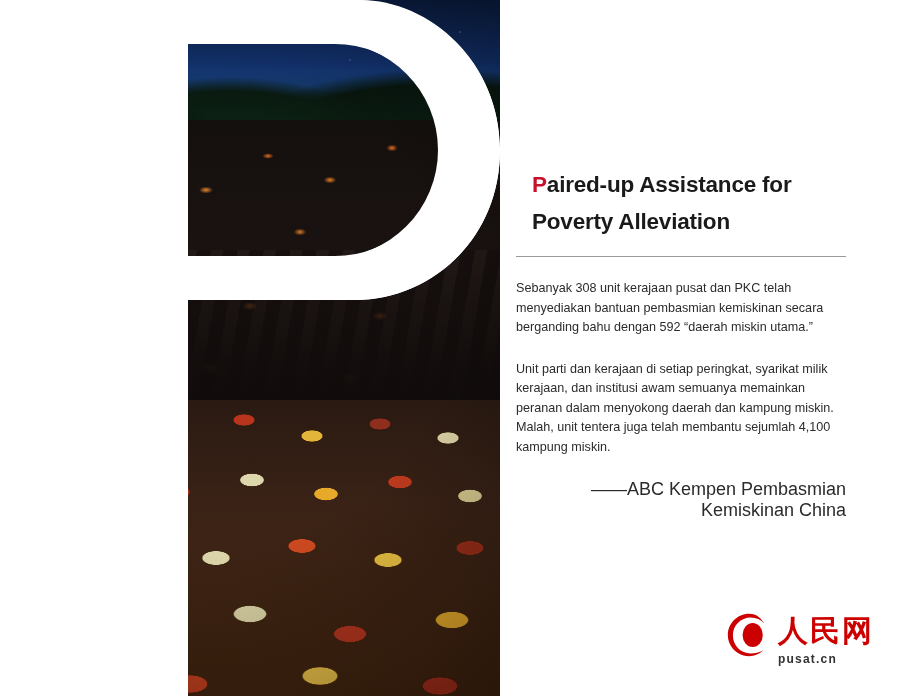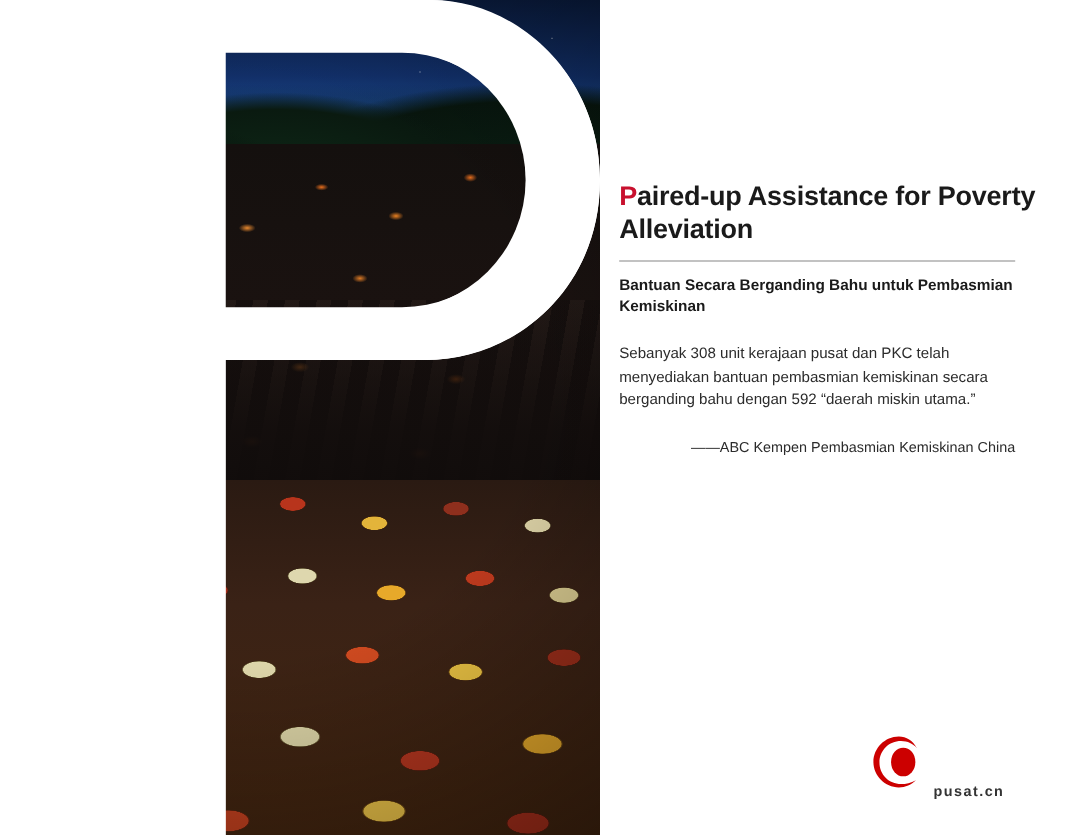--- a/index.html
+++ b/index.html
@@ -162,25 +162,25 @@
 
   
   .content {
     position: absolute;
     left: 516px;
     top: 150px;
     width: 350px;
   }
   .headline {
     font-size: 22.5px;
-    line-height: 27px;
+    line-height: 37px;
     font-weight: bold;
     color: #1a1a1a;
     letter-spacing: -0.2px;
-    margin: 0;
+    margin: 16px;
   }
   .headline .accent {
     color: #c8102e;
   }
   .rule {
     width: 330px;
     height: 1px;
     background: #9a9a9a;
     margin: 13px 0 11px 0;
   }
@@ -191,21 +191,21 @@
     color: #1a1a1a;
     margin: 0;
   }
   .body-para {
     font-size: 12.6px;
     line-height: 19.5px;
     color: #2b2b2b;
     margin: 22px 14px 0 0;
   }
   .attribution {
-    font-size: 12px;
+    font-size: 18px;
     color: #2b2b2b;
     margin: 22px 0 0 0;
     text-align: right;
     width: 330px;
   }
 
   
   .logo {
     position: absolute;
     left: 726px;
@@ -272,26 +272,27 @@
     </mask>
   </defs>
   <rect x="0" y="0" width="500" height="696" fill="#ffffff" mask="url(#pmask)"></rect>
 </svg>
 
 <div class="content">
   <h1 class="headline"><span class="accent">P</span><span>aired-up Assistance for Poverty Alleviation</span></h1>
 
   <div class="rule"></div>
 
-  <h2 class="subhead">Bantuan Secara Berganding Bahu untuk Pembasmian Kemiskinan</h2>
 
   <p class="body-para">Sebanyak 308 unit kerajaan pusat dan PKC telah menyediakan bantuan pembasmian kemiskinan secara berganding bahu dengan 592 “daerah miskin utama.”</p>
+  <p class="body-para">Unit parti dan kerajaan di setiap peringkat, syarikat milik kerajaan, dan institusi awam semuanya memainkan peranan dalam menyokong daerah dan kampung miskin. Malah, unit tentera juga telah membantu sejumlah 4,100 kampung miskin.</p>
 
   <p class="attribution">——ABC Kempen Pembasmian Kemiskinan China</p>
 </div>
 
 <div class="logo">
   <svg class="logo-mark" viewBox="0 0 100 100">
     <path d="M50 4 C25 4 4 25 4 50 C4 75 25 96 50 96 C62 96 73 91 81 83 C72 88 63 90 54 90 C32 90 15 73 15 51 C15 29 32 12 54 12 C66 12 76 17 83 25 C75 11 64 4 50 4 Z" fill="#cc0000"></path>
     <ellipse cx="58" cy="50" rx="22" ry="26" fill="#cc0000"></ellipse>
   </svg>
+  <div class="logo-cn">人民网</div>
   <div class="logo-domain">pusat.cn</div>
 </div>
 
 </body></html>

